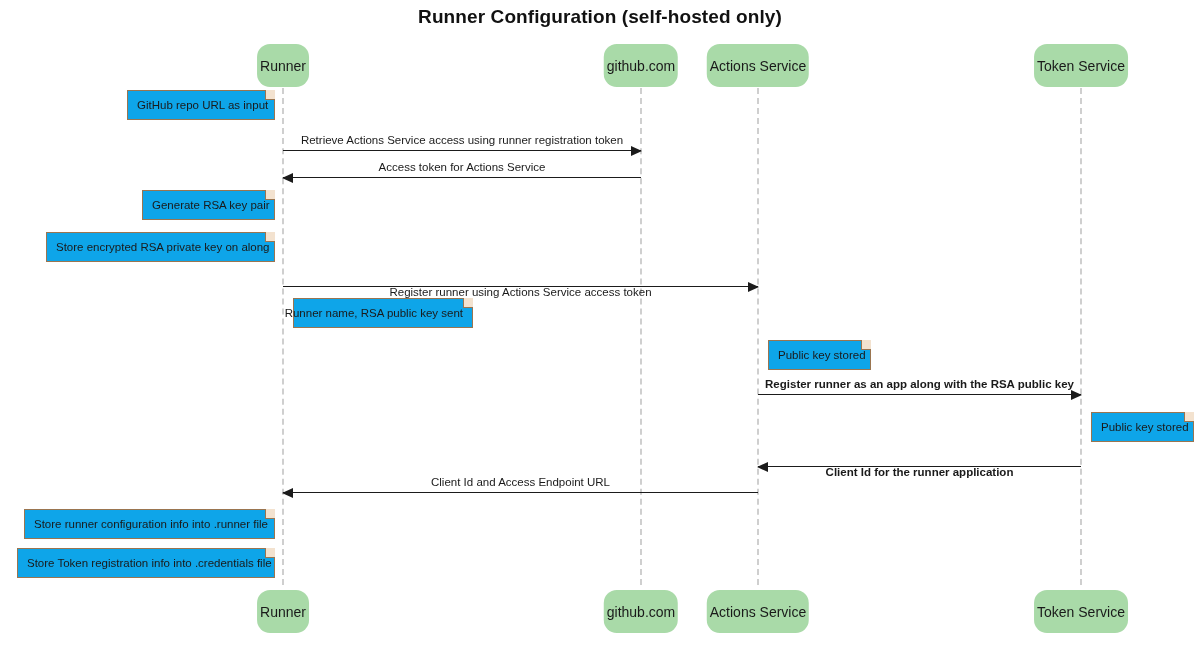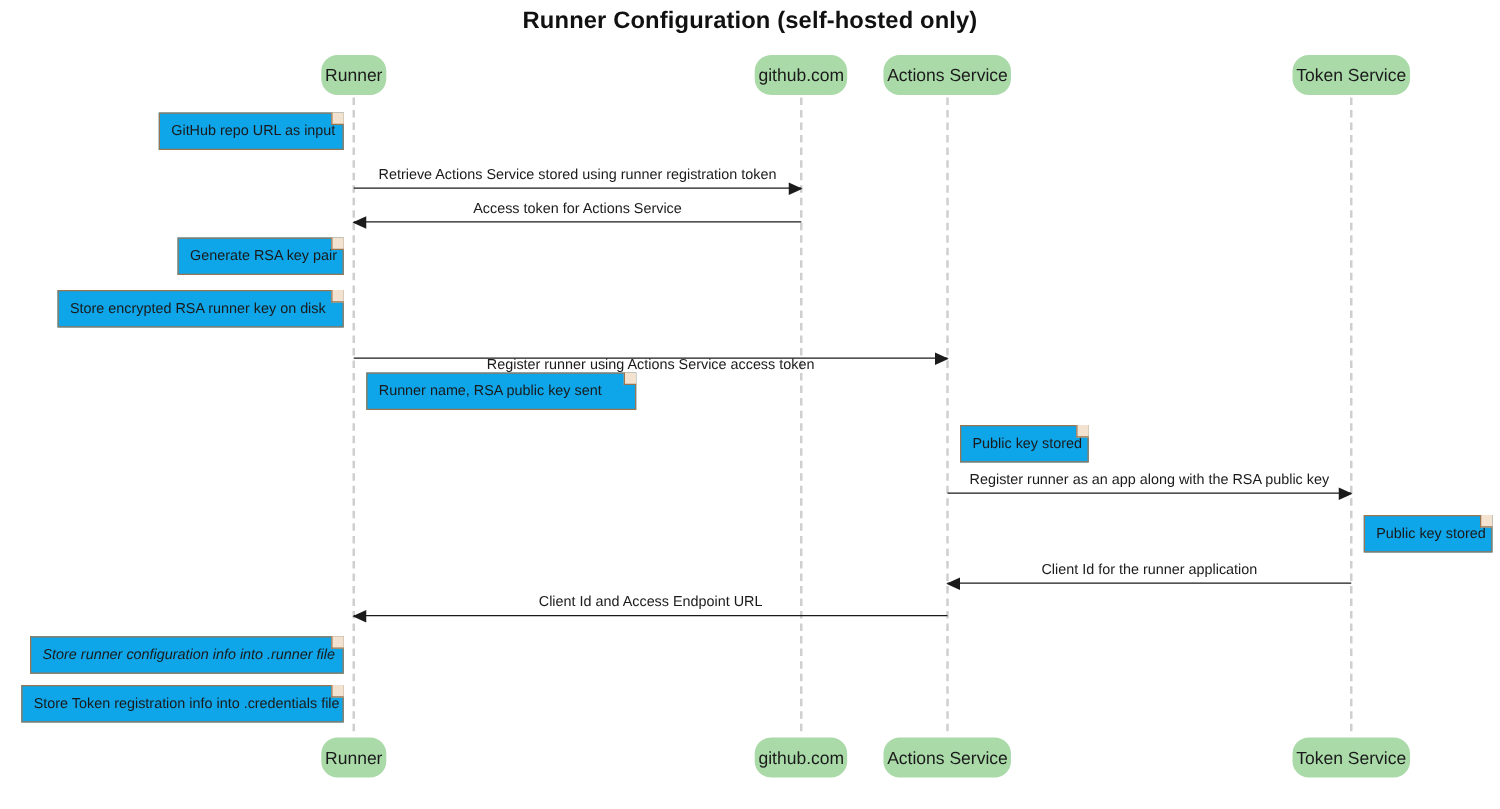--- a/index.html
+++ b/index.html
@@ -32,21 +32,21 @@
   .lifeline {
     position: absolute;
     width: 0;
     border-left: 2px dashed #cfcfcf;
     top: 78px;
     height: 507px;
   }
   .participant {
     position: absolute;
     box-sizing: border-box;
-    height: 32px;
+    height: 43px;
     border-radius: 13px;
     background: #a9daa8;
     color: #1a1a1a;
     font-size: 14px;
     display: flex;
     align-items: center;
     justify-content: center;
     white-space: nowrap;
     padding: 0 3px;
   }
@@ -140,68 +140,68 @@
         <span>Actions Service</span>
       </div>
       <div class="participant" style="top: 590px; left: 1081px; transform: translateX(-50%);">
         <span>Token Service</span>
       </div>
     </div>
   <div id="messages">
       <div class="msg to-right" style="left: 283px; width: 358px; top: 150px;">
         <span class="head"></span>
       </div>
-      <div class="msg-label" style="left: 283px; width: 358px; top: 134px;">Retrieve Actions Service stored using runner registration token</div>
+      <div class="msg-label" style="left: 283px; width: 358px; top: 134px;">Retrieve Actions Service access using runner registration token</div>
       <div class="msg to-left" style="left: 283px; width: 358px; top: 177px;">
         <span class="head"></span>
       </div>
       <div class="msg-label" style="left: 283px; width: 358px; top: 161px;">Access token for Actions Service</div>
       <div class="msg to-right" style="left: 283px; width: 475px; top: 286px;">
         <span class="head"></span>
       </div>
       <div class="msg-label" style="left: 283px; width: 475px; top: 286px;">Register runner using Actions Service access token</div>
       <div class="msg to-right" style="left: 758px; width: 323px; top: 394px;">
         <span class="head"></span>
       </div>
-      <div class="msg-label" style="left: 758px; width: 323px; top: 378px;">Register runner as an app along with the RSA public key</div>
+      <div class="msg-label" style="left: 758px; width: 323px; top: 378px; font-weight: bold;">Register runner as an app along with the RSA public key</div>
       <div class="msg to-left" style="left: 758px; width: 323px; top: 466px;">
         <span class="head"></span>
       </div>
-      <div class="msg-label" style="left: 758px; width: 323px; top: 450px;">Client Id for the runner application</div>
+      <div class="msg-label" style="left: 758px; width: 323px; top: 466px; font-weight: bold;">Client Id for the runner application</div>
       <div class="msg to-left" style="left: 283px; width: 475px; top: 492px;">
         <span class="head"></span>
       </div>
       <div class="msg-label" style="left: 283px; width: 475px; top: 476px;">Client Id and Access Endpoint URL</div>
     </div>
   <div id="notes">
       <div class="note" style="left: 127px; top: 90px; width: 148px;">
         <span>GitHub repo URL as input</span>
         <span class="fold"></span>
       </div>
       <div class="note" style="left: 142px; top: 190px; width: 133px;">
         <span>Generate RSA key pair</span>
         <span class="fold"></span>
       </div>
       <div class="note" style="left: 46px; top: 232px; width: 229px;">
-        <span>Store encrypted RSA runner key on disk</span>
-        <span class="fold"></span>
-      </div>
-      <div class="note" style="left: 293px; top: 298px; width: 216px;">
+        <span>Store encrypted RSA private key on along</span>
+        <span class="fold"></span>
+      </div>
+      <div class="note" style="left: 293px; top: 298px; width: 180px; justify-content: flex-end;">
         <span>Runner name, RSA public key sent</span>
         <span class="fold"></span>
       </div>
       <div class="note" style="left: 768px; top: 340px; width: 103px;">
         <span>Public key stored</span>
         <span class="fold"></span>
       </div>
       <div class="note" style="left: 1091px; top: 412px; width: 103px;">
         <span>Public key stored</span>
         <span class="fold"></span>
       </div>
-      <div class="note" style="left: 24px; top: 509px; width: 251px; font-style: italic;">
+      <div class="note" style="left: 24px; top: 509px; width: 251px;">
         <span>Store runner configuration info into .runner file</span>
         <span class="fold"></span>
       </div>
       <div class="note" style="left: 17px; top: 548px; width: 258px;">
         <span>Store Token registration info into .credentials file</span>
         <span class="fold"></span>
       </div>
     </div>
 
 </div>

